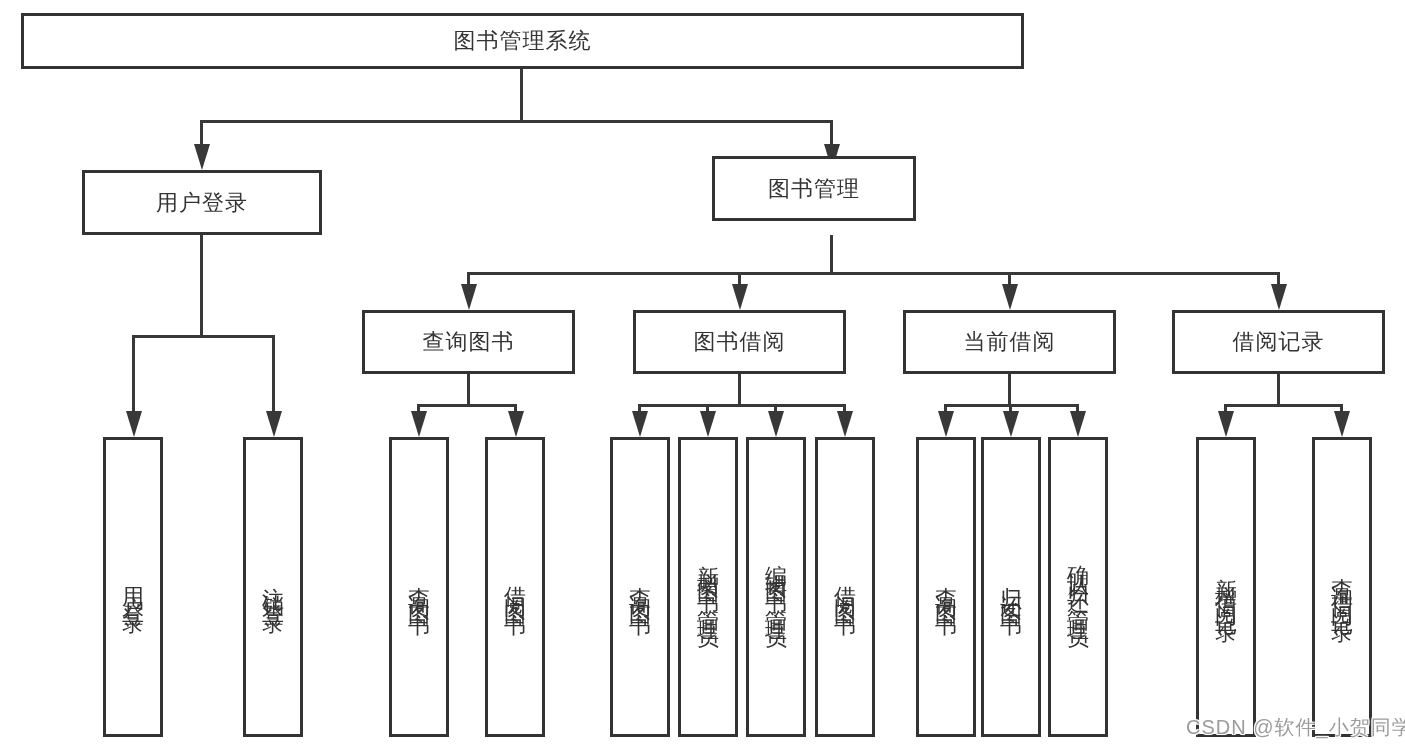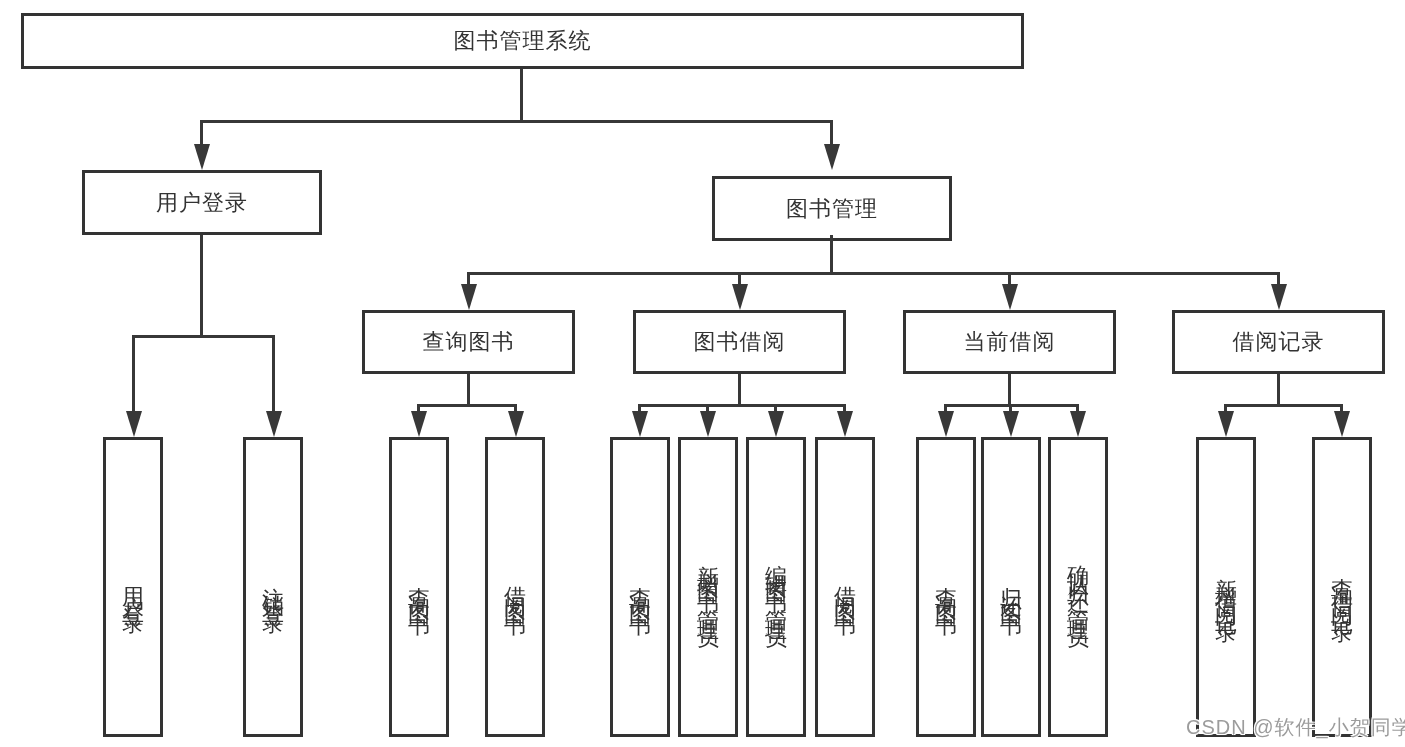--- a/index.html
+++ b/index.html
@@ -61,21 +61,21 @@
   <div class="vl" style="left:520px;top:69px;height:52px"></div>
   <div class="hl" style="left:200px;top:120px;width:633px"></div>
   <div class="vl" style="left:200px;top:120px;height:26px"></div>
   <div class="ah" style="left:194px;top:144px"></div>
   <div class="vl" style="left:830px;top:120px;height:26px"></div>
   <div class="ah" style="left:824px;top:144px"></div>
 
   <div class="node" style="left:82px;top:170px;width:240px;height:65px">
     <span class="lbl">用户登录</span>
   </div>
-  <div class="node" style="left:712px;top:176px;width:240px;height:65px">
+  <div class="node" style="left:712px;top:156px;width:204px;height:65px">
     <span class="lbl">图书管理</span>
   </div>
 
   <div class="vl" style="left:200px;top:235px;height:103px"></div>
   <div class="hl" style="left:132px;top:335px;width:143px"></div>
   <div class="vl" style="left:132px;top:335px;height:78px"></div>
   <div class="ah" style="left:126px;top:411px"></div>
   <div class="vl" style="left:272px;top:335px;height:78px"></div>
   <div class="ah" style="left:266px;top:411px"></div>
 

